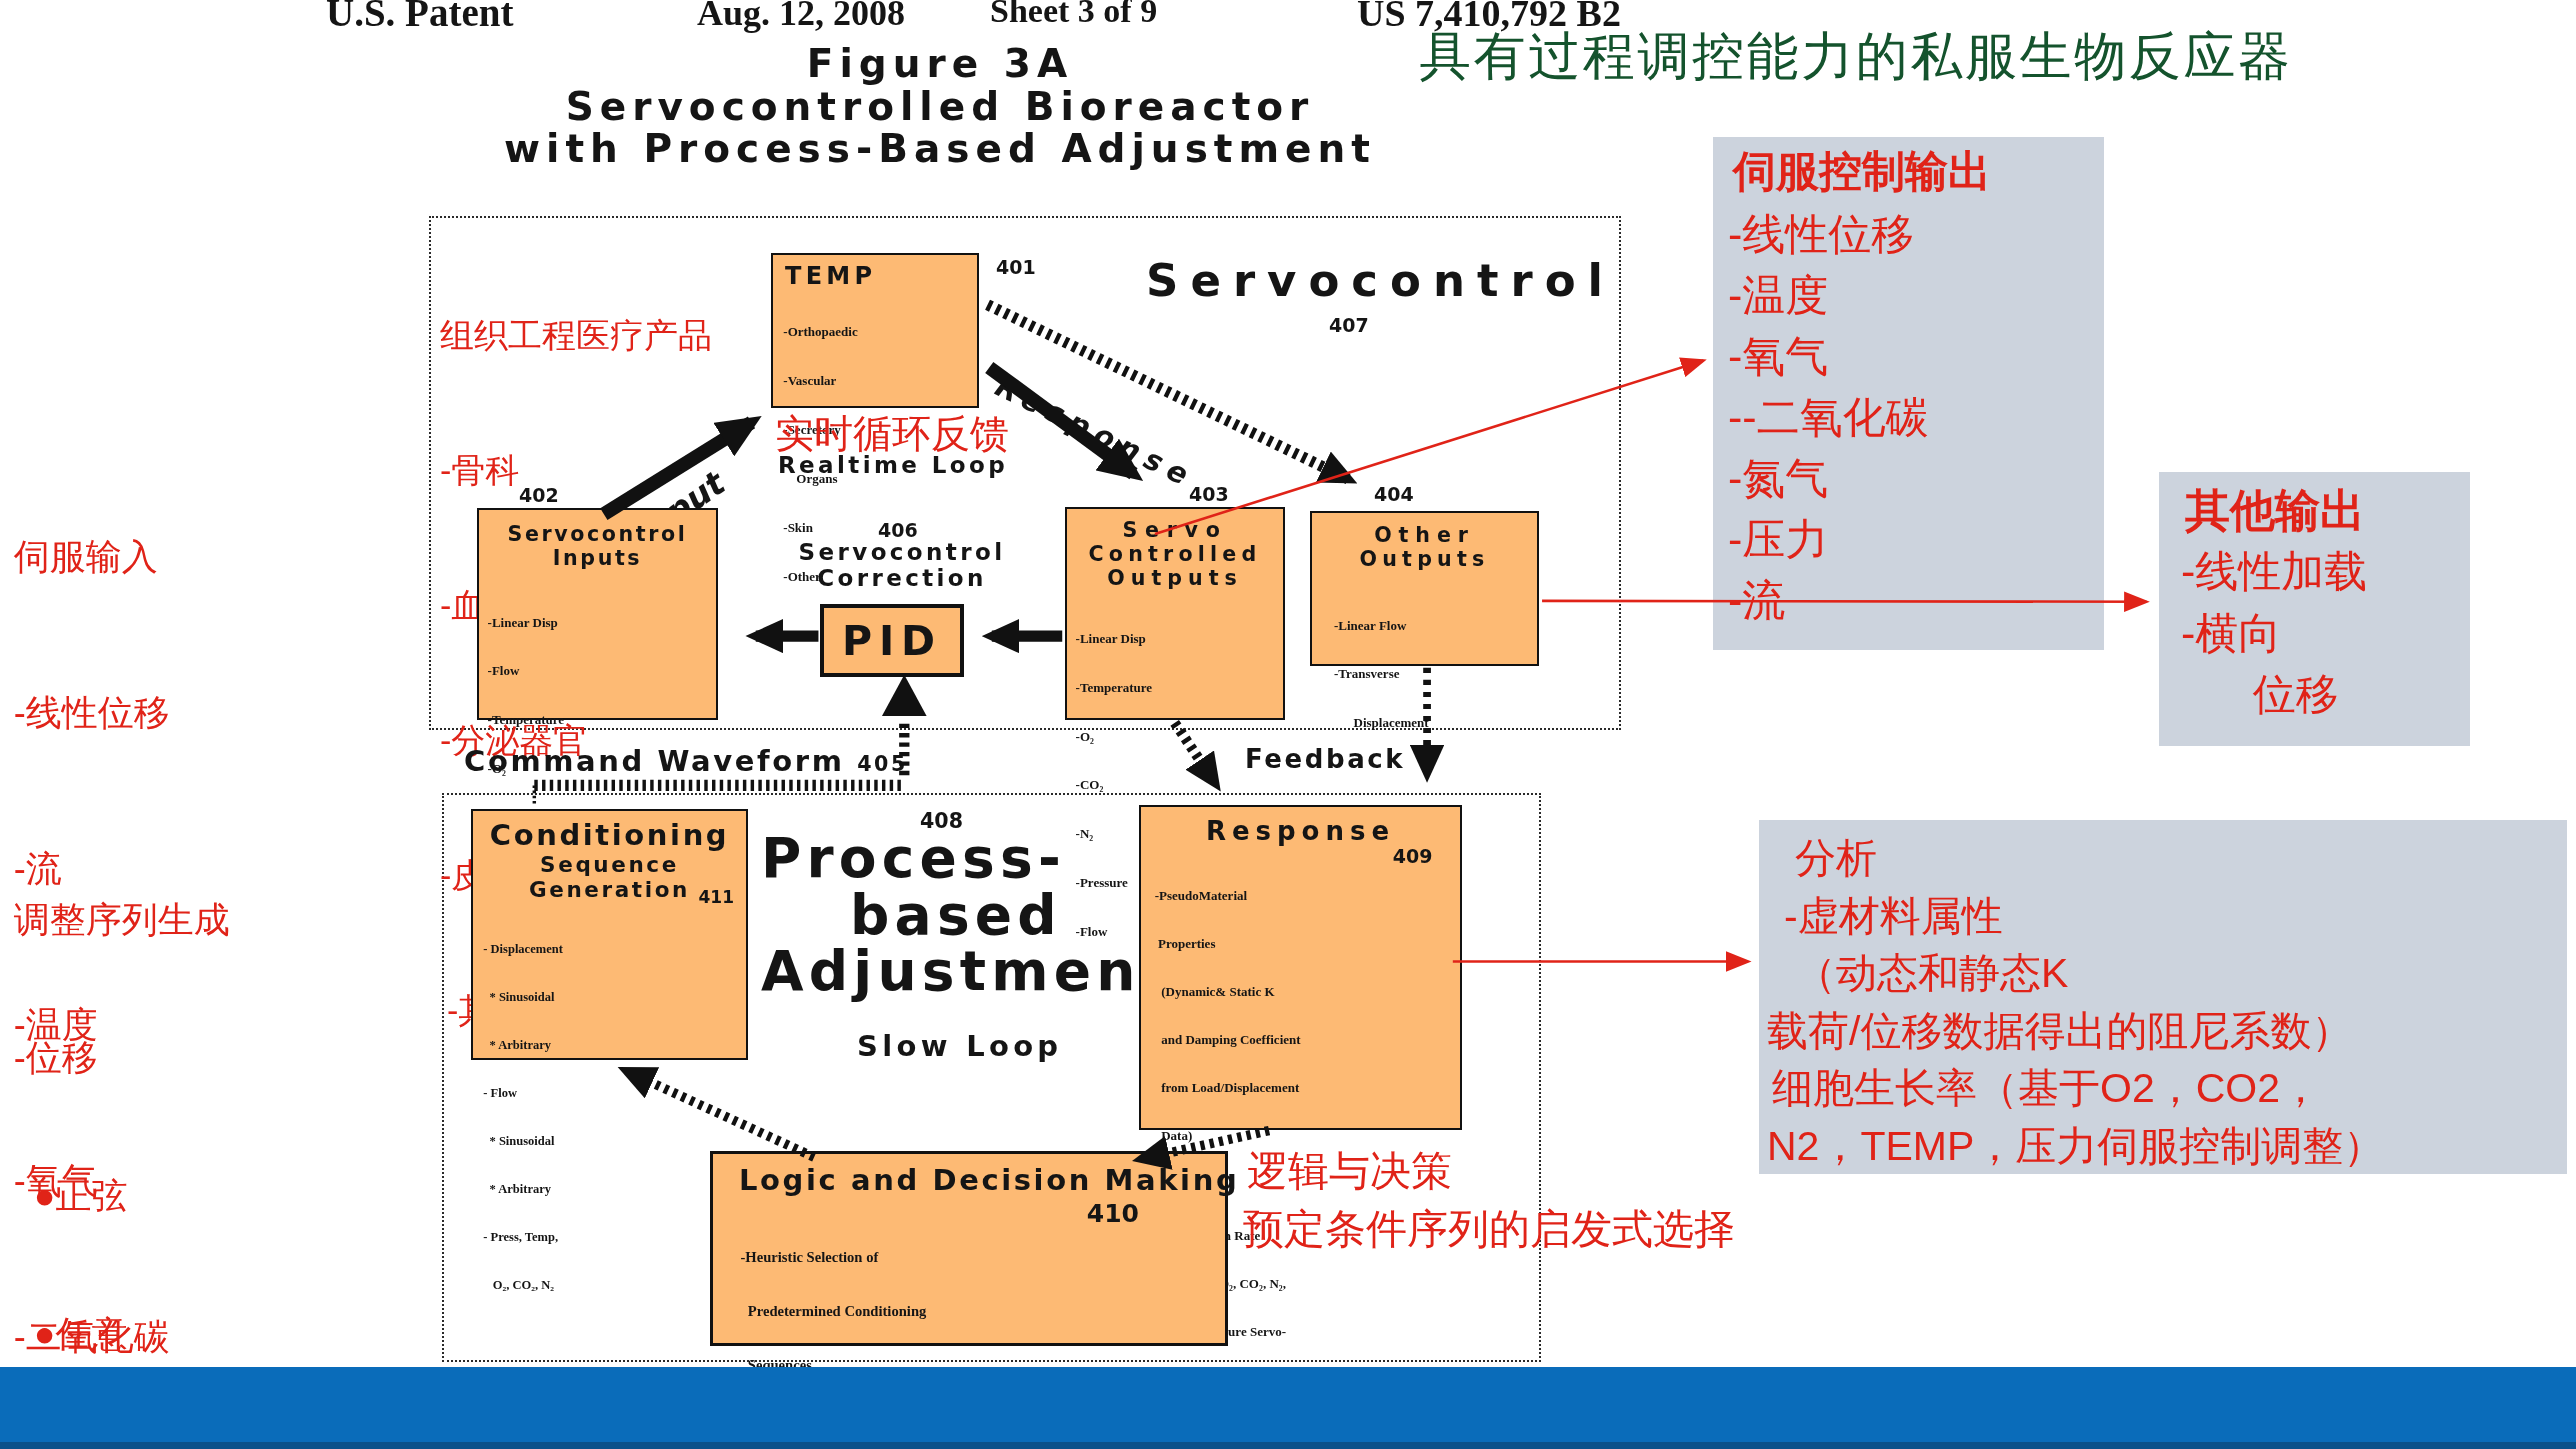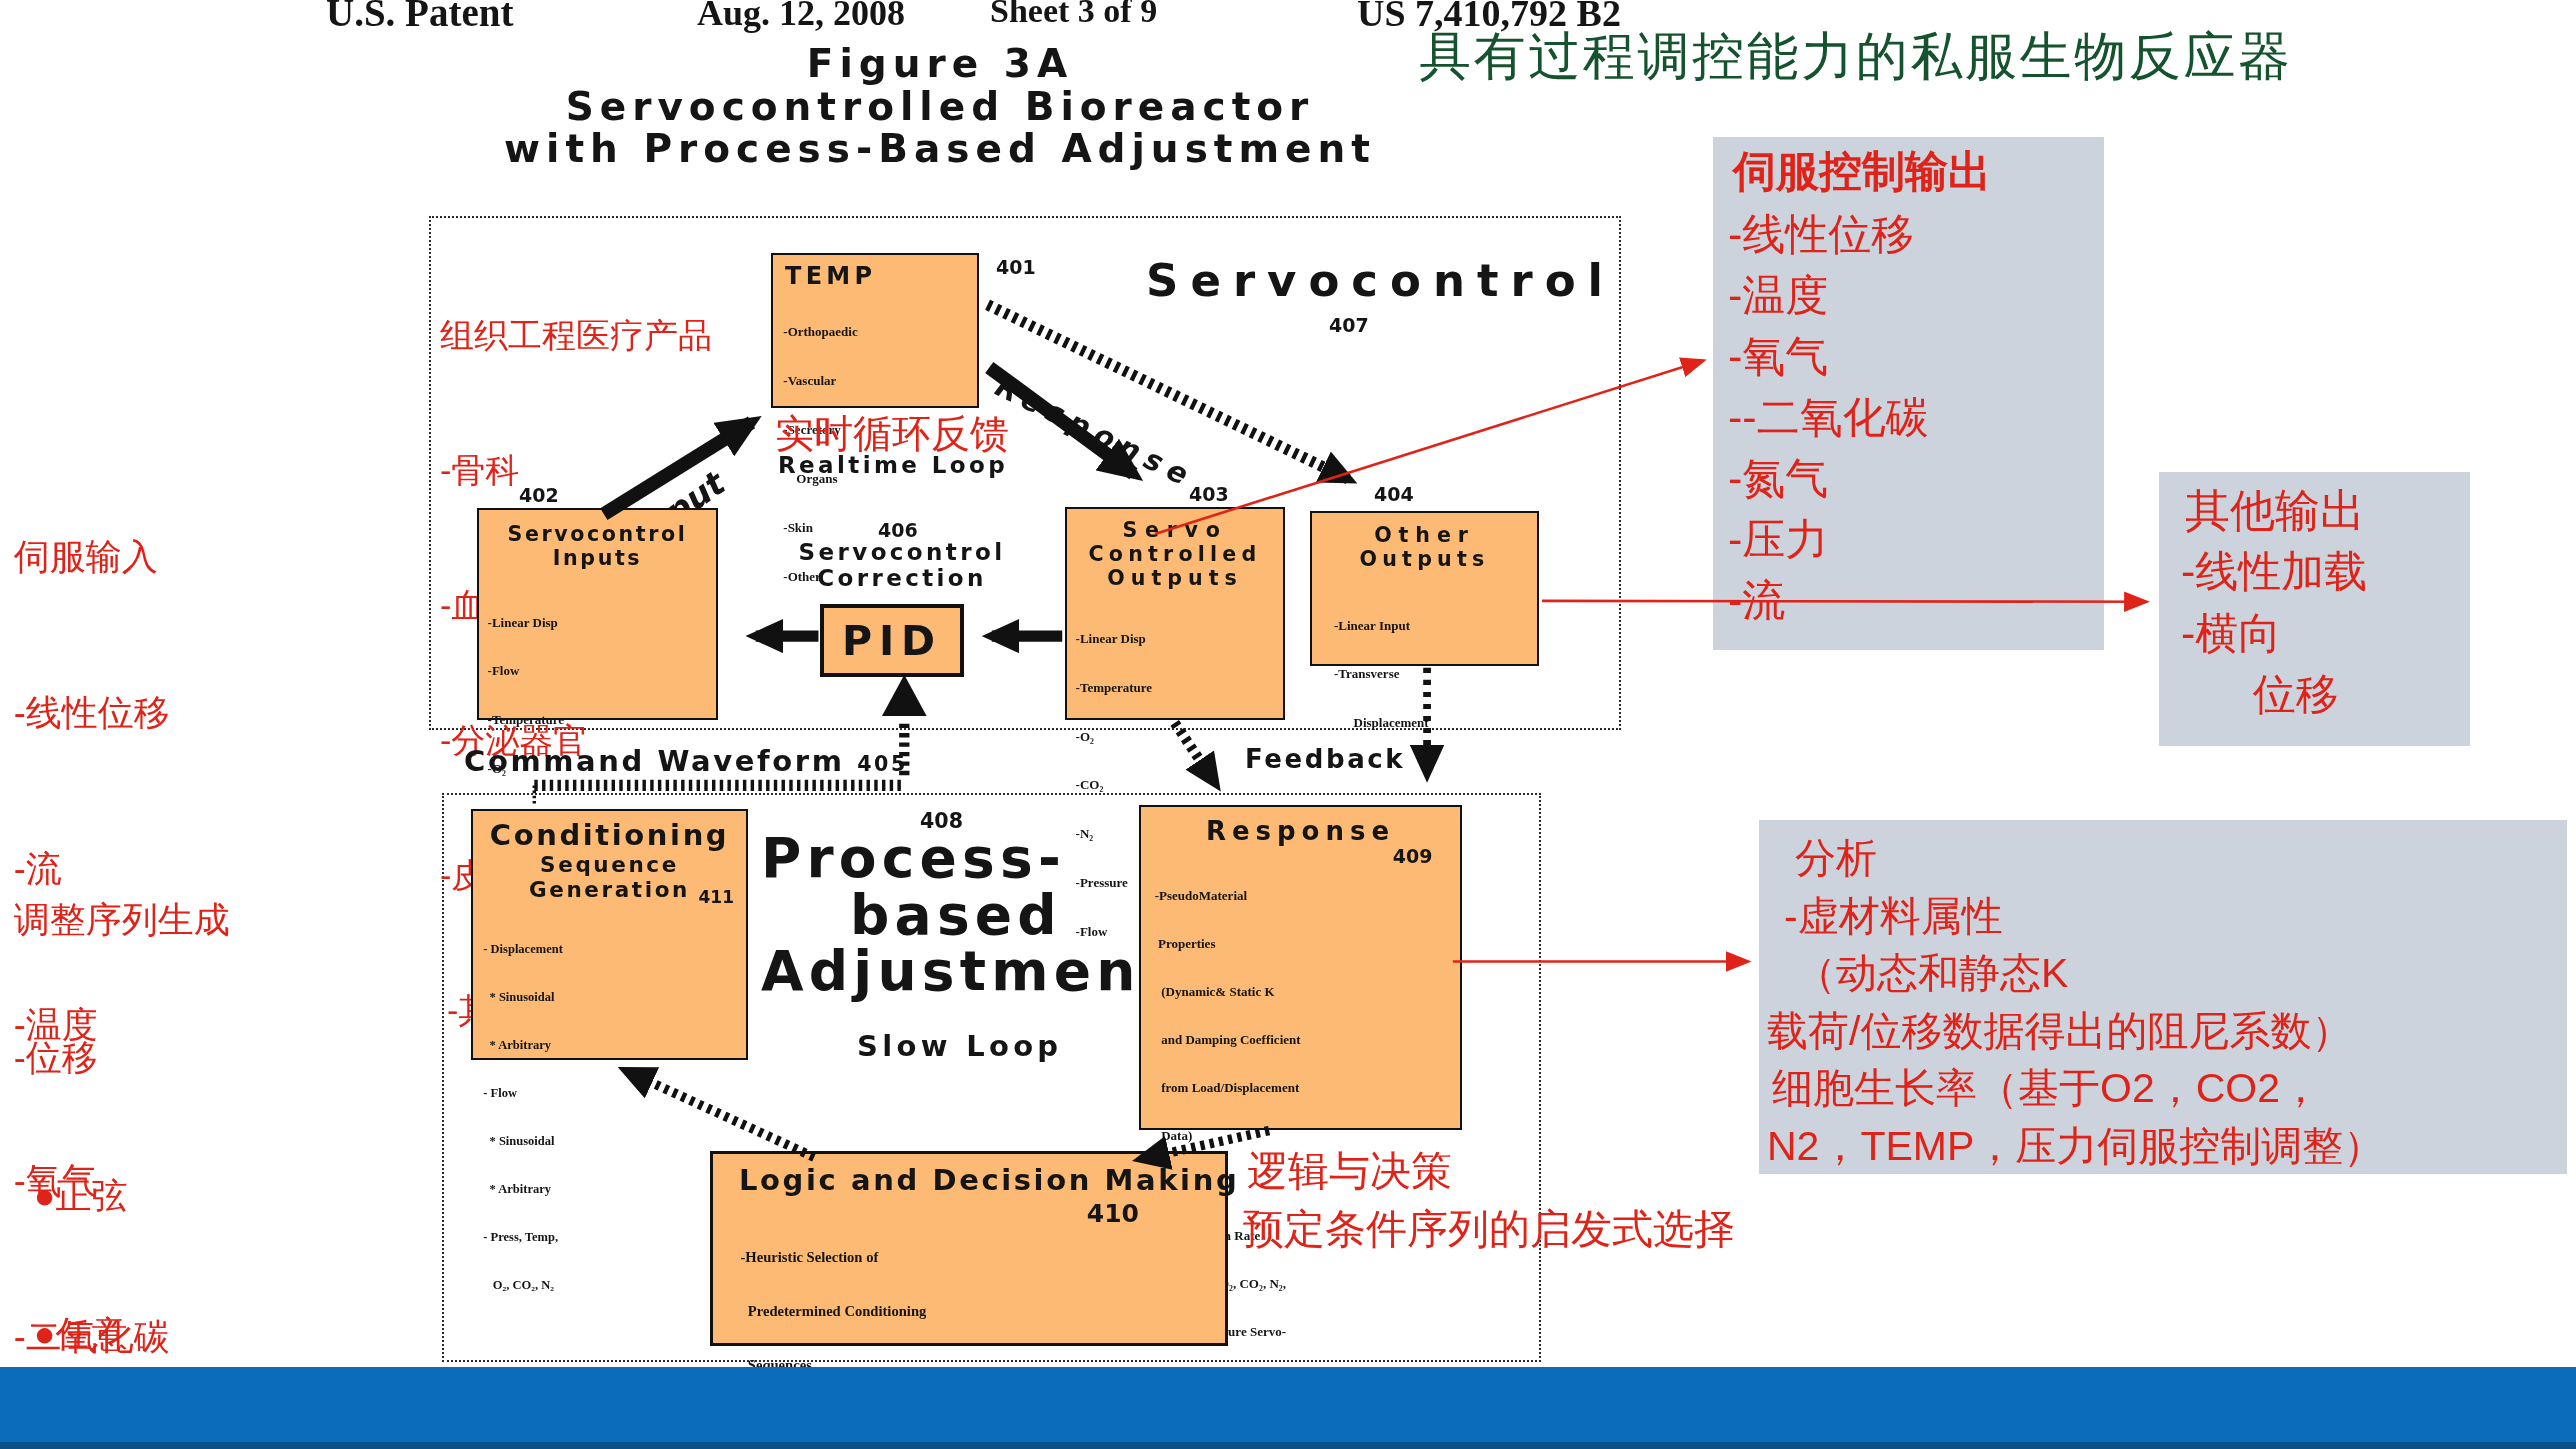--- a/index.html
+++ b/index.html
@@ -137,21 +137,21 @@
       <div>-Pressure</div>
       <div>-Flow</div>
     </div>
   </div>
 
   <div class="abs ref" style="left:1374px;top:483px;">404</div>
   <div class="solidbox" style="left:1310px;top:511px;width:225px;height:151px;">
     <div class="boxtitle" style="font-size:20.6px;letter-spacing:6.9px;margin-top:10.3px;">Other</div>
     <div class="boxtitle" style="font-size:20.6px;letter-spacing:5.2px;">Outputs</div>
     <div class="slist" style="margin:13.7px 0 0 22px;">
-      <div>-Linear Input</div>
+      <div>-Linear Flow</div>
       <div>-Transverse</div>
       <div>      Displacement</div>
     </div>
   </div>
 
   <div class="abs biglabel" style="left:464px;top:744px;font-size:29px;letter-spacing:2.6px;z-index:2;">
     <span>Command Waveform</span>
     <span style="font-size:20.6px;">405</span>
   </div>
   <div class="abs biglabel" style="left:1245px;top:744px;font-size:26px;letter-spacing:2.6px;z-index:2;">Feedback</div>
@@ -226,21 +226,21 @@
   <div class="grayline" style="left:1733px;top:143px;font-weight:bold;">伺服控制输出</div>
   <div class="grayline" style="left:1728px;top:206px;">-线性位移</div>
   <div class="grayline" style="left:1728px;top:267px;">-温度</div>
   <div class="grayline" style="left:1728px;top:328px;">-氧气</div>
   <div class="grayline" style="left:1728px;top:389px;">--二氧化碳</div>
   <div class="grayline" style="left:1728px;top:450px;">-氮气</div>
   <div class="grayline" style="left:1728px;top:511px;">-压力</div>
   <div class="grayline" style="left:1728px;top:572px;">-流</div>
 
   <div class="grayp" style="left:2159px;top:472px;width:311px;height:274px;"></div>
-  <div class="grayline" style="left:2185px;top:481px;font-weight:normal;font-size:45px;">其他输出</div>
+  <div class="grayline" style="left:2185px;top:481px;font-weight:bold;font-size:45px;">其他输出</div>
   <div class="grayline" style="left:2181px;top:543px;">-线性加载</div>
   <div class="grayline" style="left:2181px;top:605px;">-横向</div>
   <div class="grayline" style="left:2181px;top:666px;">      位移</div>
 
   <div class="grayp" style="left:1759px;top:820px;width:808px;height:354px;"></div>
   <div class="grayline" style="left:1795px;top:831px;font-size:41px;">分析</div>
   <div class="grayline" style="left:1784px;top:889px;font-size:41px;">-虚材料属性</div>
   <div class="grayline" style="left:1795px;top:946px;font-size:41px;">（动态和静态K</div>
   <div class="grayline" style="left:1767px;top:1004px;font-size:41px;">载荷/位移数据得出的阻尼系数）</div>
   <div class="grayline" style="left:1772px;top:1061px;font-size:41px;">细胞生长率（基于O2，CO2，</div>

